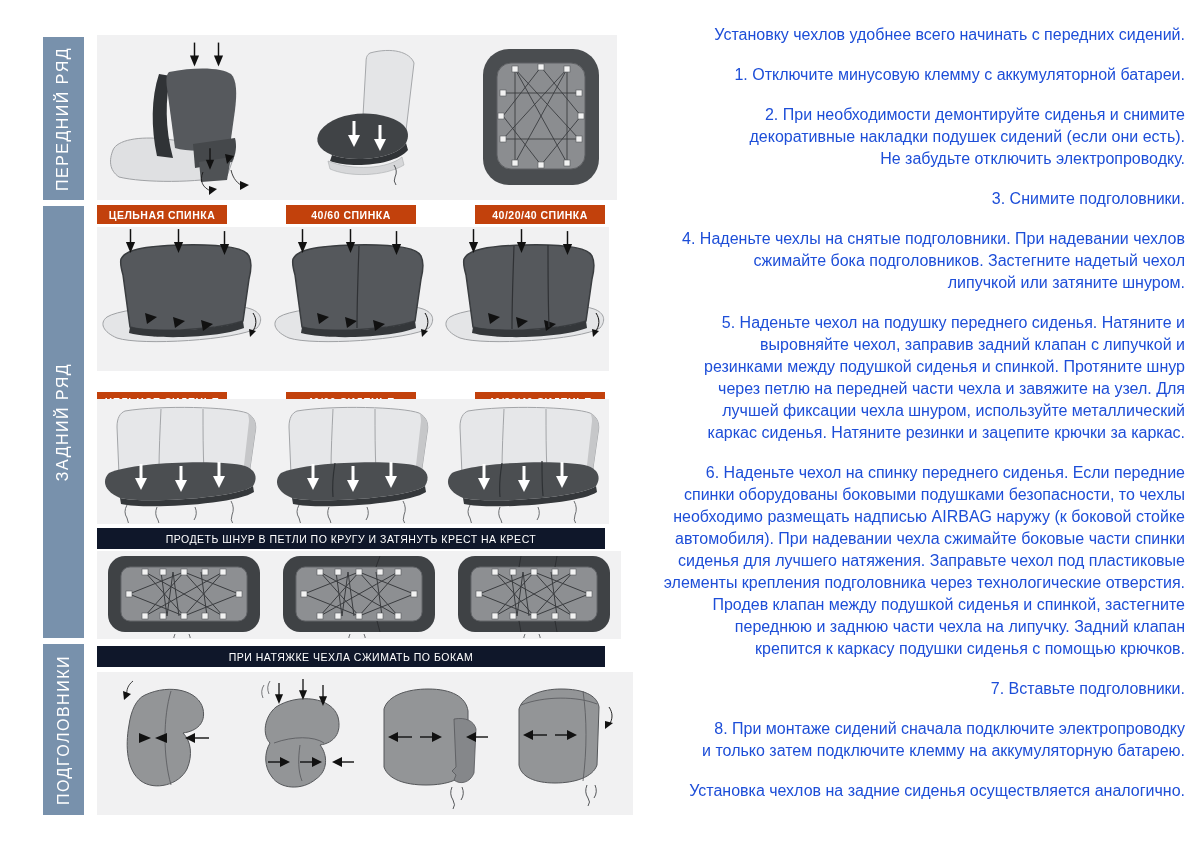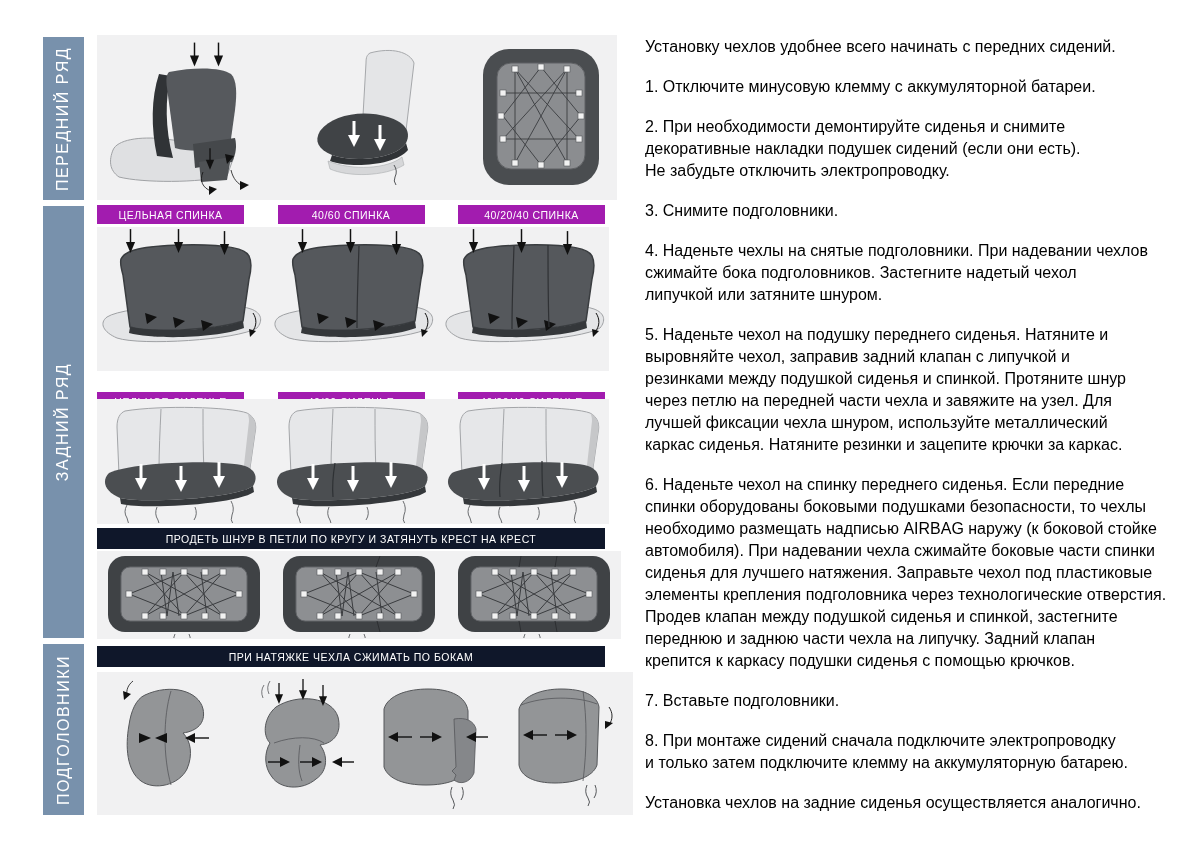--- a/index.html
+++ b/index.html
@@ -8,28 +8,28 @@
   
   .vbar{position:absolute;left:43px;width:41px;background:#7891ac;
         display:flex;align-items:center;justify-content:center;}
   .vbar span{transform:rotate(-90deg);white-space:nowrap;color:#fff;
         font-size:16px;letter-spacing:1.5px;}
   
   .panel{position:absolute;left:97px;width:508px;background:#f1f1f2;
         display:flex;align-items:center;justify-content:space-between;}
   .label-row{position:absolute;left:97px;width:508px;height:19px;
         display:flex;justify-content:space-between;}
-  .chip{width:147px;height:19px;background:#a21caf;color:#fff;
+  .chip{width:130px;height:19px;background:#c2410c;color:#fff;
         display:flex;align-items:center;justify-content:center;
-        font-size:10.5px;letter-spacing:.5px;}
+        font-size:10.5px;letter-spacing:.5px;font-weight:bold;}
   .banner{position:absolute;left:97px;width:508px;height:21px;background:#0f172a;
         color:#fff;display:flex;align-items:center;justify-content:center;
         font-size:10.5px;letter-spacing:.5px;}
   
-  .text-col{position:absolute;left:645px;top:36px;width:540px;color:#000000;}
+  .text-col{position:absolute;left:645px;top:24px;width:540px;color:#1d4ed8;text-align:right;}
   .text-col p{margin:0 0 18px;font-size:16px;line-height:22px;white-space:pre-line;}
   svg.ill{display:block;}
 </style>
 </head>
 <body>
 
 <div class="page">
 
   <svg width="0" height="0" style="position:absolute" aria-hidden="true">
     <defs>

